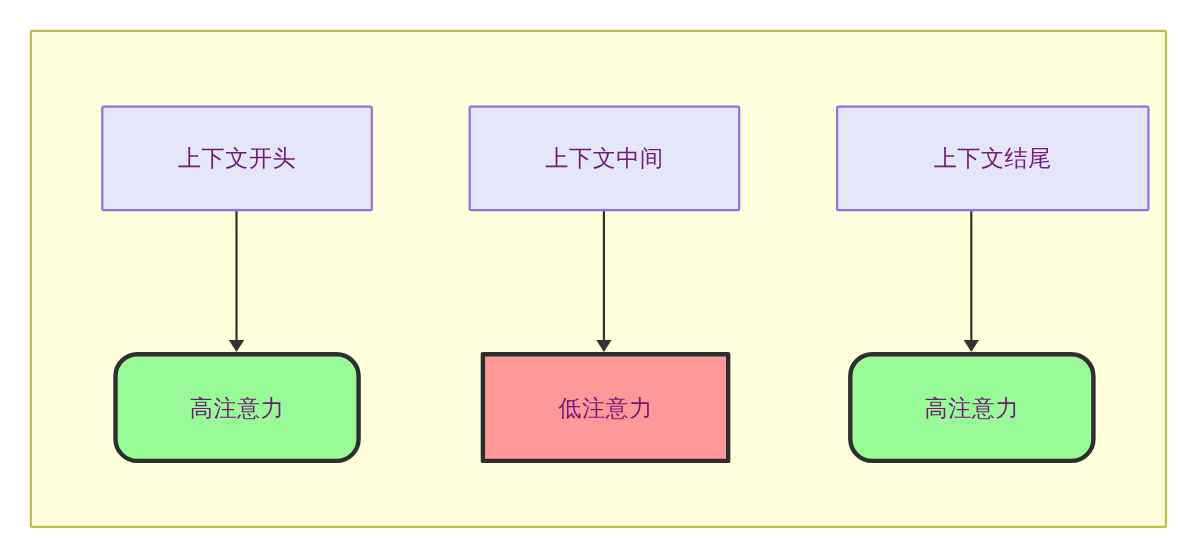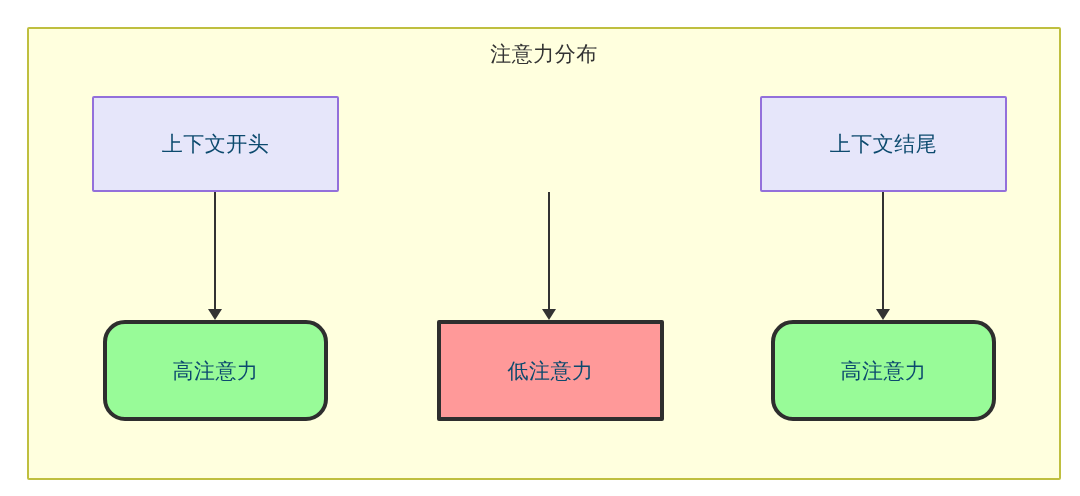--- a/index.html
+++ b/index.html
@@ -47,21 +47,21 @@
   }
 
   
   .node {
     position: absolute;
     box-sizing: border-box;
     display: flex;
     align-items: center;
     justify-content: center;
     font-size: 21px;
-    color: #0c4a6e;
+    color: #701a75;
     letter-spacing: 0.5px;
     border-radius: 2px;
   }
 
   .node.context {
     background: #e6e6fa;
     border: 2px solid #9370db;
   }
 
   .node.attn {
@@ -99,28 +99,30 @@
     border-top: 11px solid #333333;
   }
 </style>
 </head>
 <body>
 
 <div id="canvas">
 
   <div class="subgraph">
 
-    <div class="subgraph-title">注意力分布</div>
 
     <div class="node context" style="left:63px; top:67px; width:247px; height:96px;">
       <span>上下文开头</span>
     </div>
 
+    <div class="node context" style="left:397px; top:67px; width:247px; height:96px;">
+      <span>上下文中间</span>
+    </div>
 
-    <div class="node context" style="left:731px; top:67px; width:247px; height:96px;">
+    <div class="node context" style="left:731px; top:67px; width:285px; height:96px;">
       <span>上下文结尾</span>
     </div>
 
     <div class="edge" style="left:175px; top:163px; height:128px;">
       <div class="shaft" style="height:117px;"></div>
       <div class="head" style="top:117px;"></div>
     </div>
 
     <div class="edge" style="left:509px; top:163px; height:128px;">
       <div class="shaft" style="height:117px;"></div>

